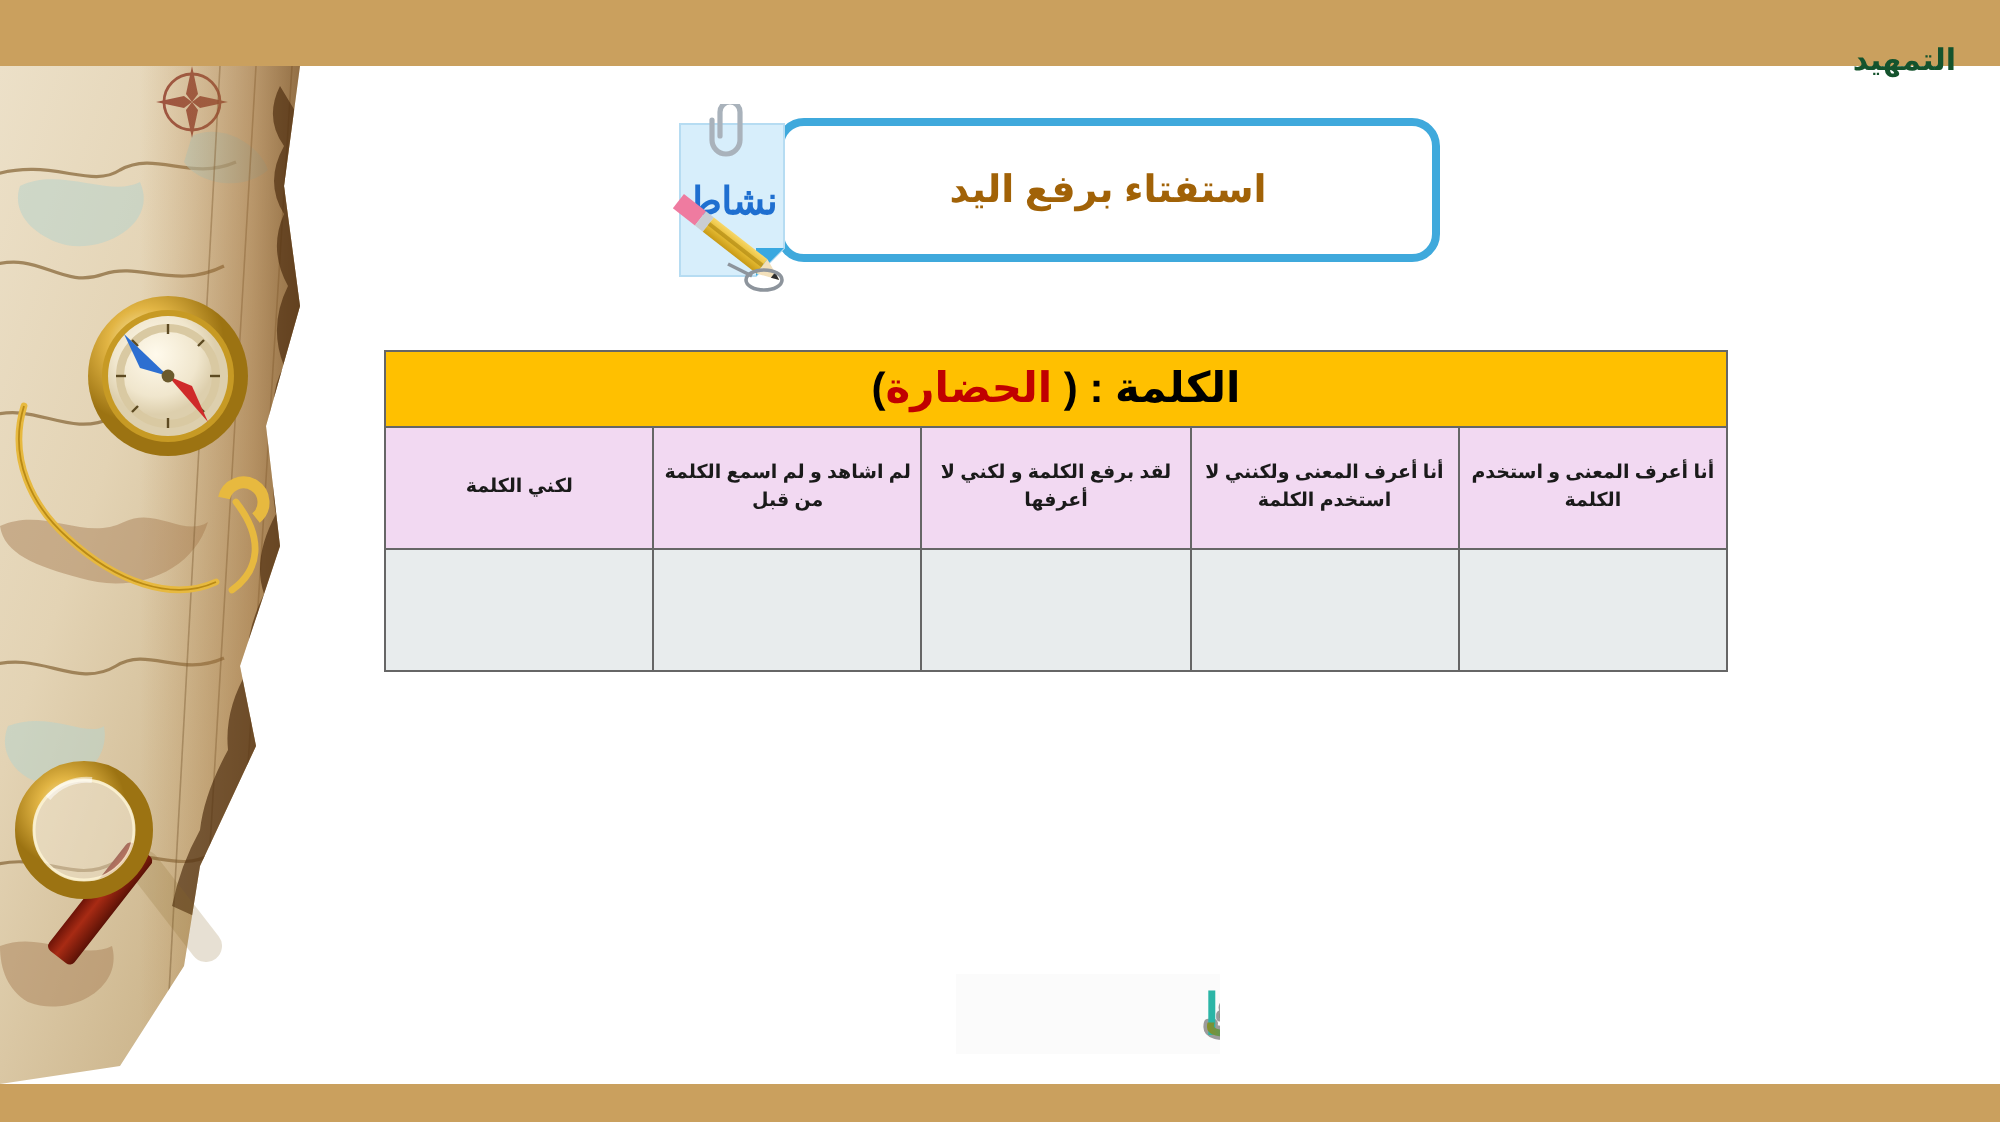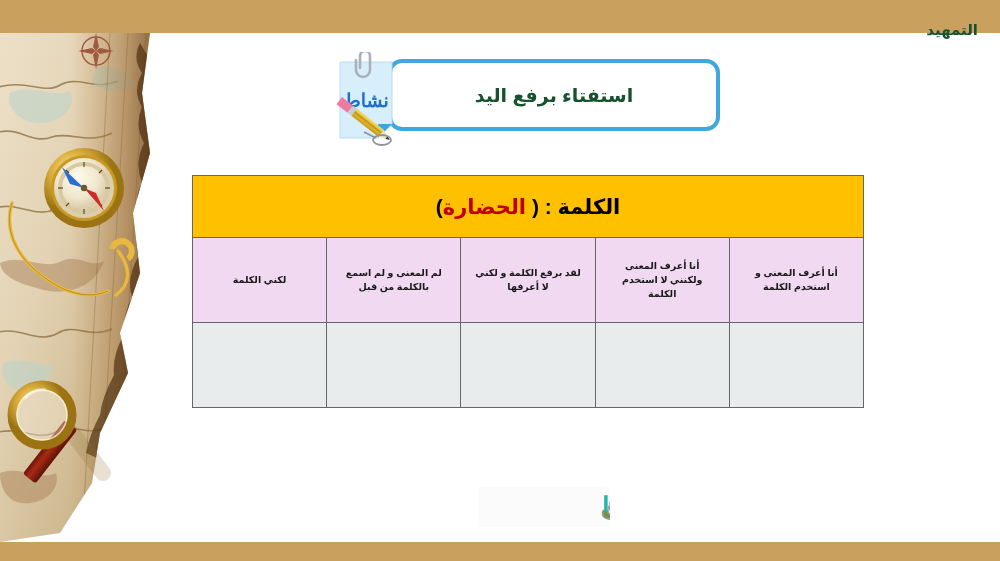--- a/index.html
+++ b/index.html
@@ -96,38 +96,38 @@
     border-radius: 14px;
     background: #ffffff;
     z-index: 2;
     display: flex;
     align-items: center;
     justify-content: center;
   }
   #banner-text {
     font-size: 19px;
     font-weight: bold;
-    color: #14532d;
+    color: #a16207;
     letter-spacing: 0;
   }
 
   
   #word-table {
     position: absolute;
     left: 192px;
     top: 175px;
     width: 672px;
     border-collapse: collapse;
     z-index: 12;
     background: #ffffff;
     table-layout: fixed;
   }
   #word-table td {
     border: 1px solid #666666;
-    padding: 12px;
+    padding: 0;
     margin-left: 16px;
   }
   .title-cell {
     background: #ffc000;
     height: 37px;
     text-align: center;
     vertical-align: middle;
     font-size: 21px;
     font-weight: bold;
     color: #000000;
@@ -350,21 +350,21 @@
     <tbody>
       <tr>
         <td class="title-cell" colspan="5">
           <span>الكلمة : ( </span><span class="word-red">الحضارة</span><span>)</span>
         </td>
       </tr>
       <tr>
         <td class="head-cell">أنا أعرف المعنى و استخدم الكلمة</td>
         <td class="head-cell">أنا أعرف المعنى ولكنني لا استخدم الكلمة</td>
         <td class="head-cell">لقد برفع الكلمة و لكني لا أعرفها</td>
-        <td class="head-cell">لم المعنى و لم اسمع بالكلمة من قبل</td>
+        <td class="head-cell">لم اشاهد و لم اسمع الكلمة من قبل</td>
         <td class="head-cell">لكني الكلمة</td>
       </tr>
       <tr>
         <td class="body-cell"></td>
         <td class="body-cell"></td>
         <td class="body-cell"></td>
         <td class="body-cell"></td>
         <td class="body-cell"></td>
       </tr>
     </tbody>

